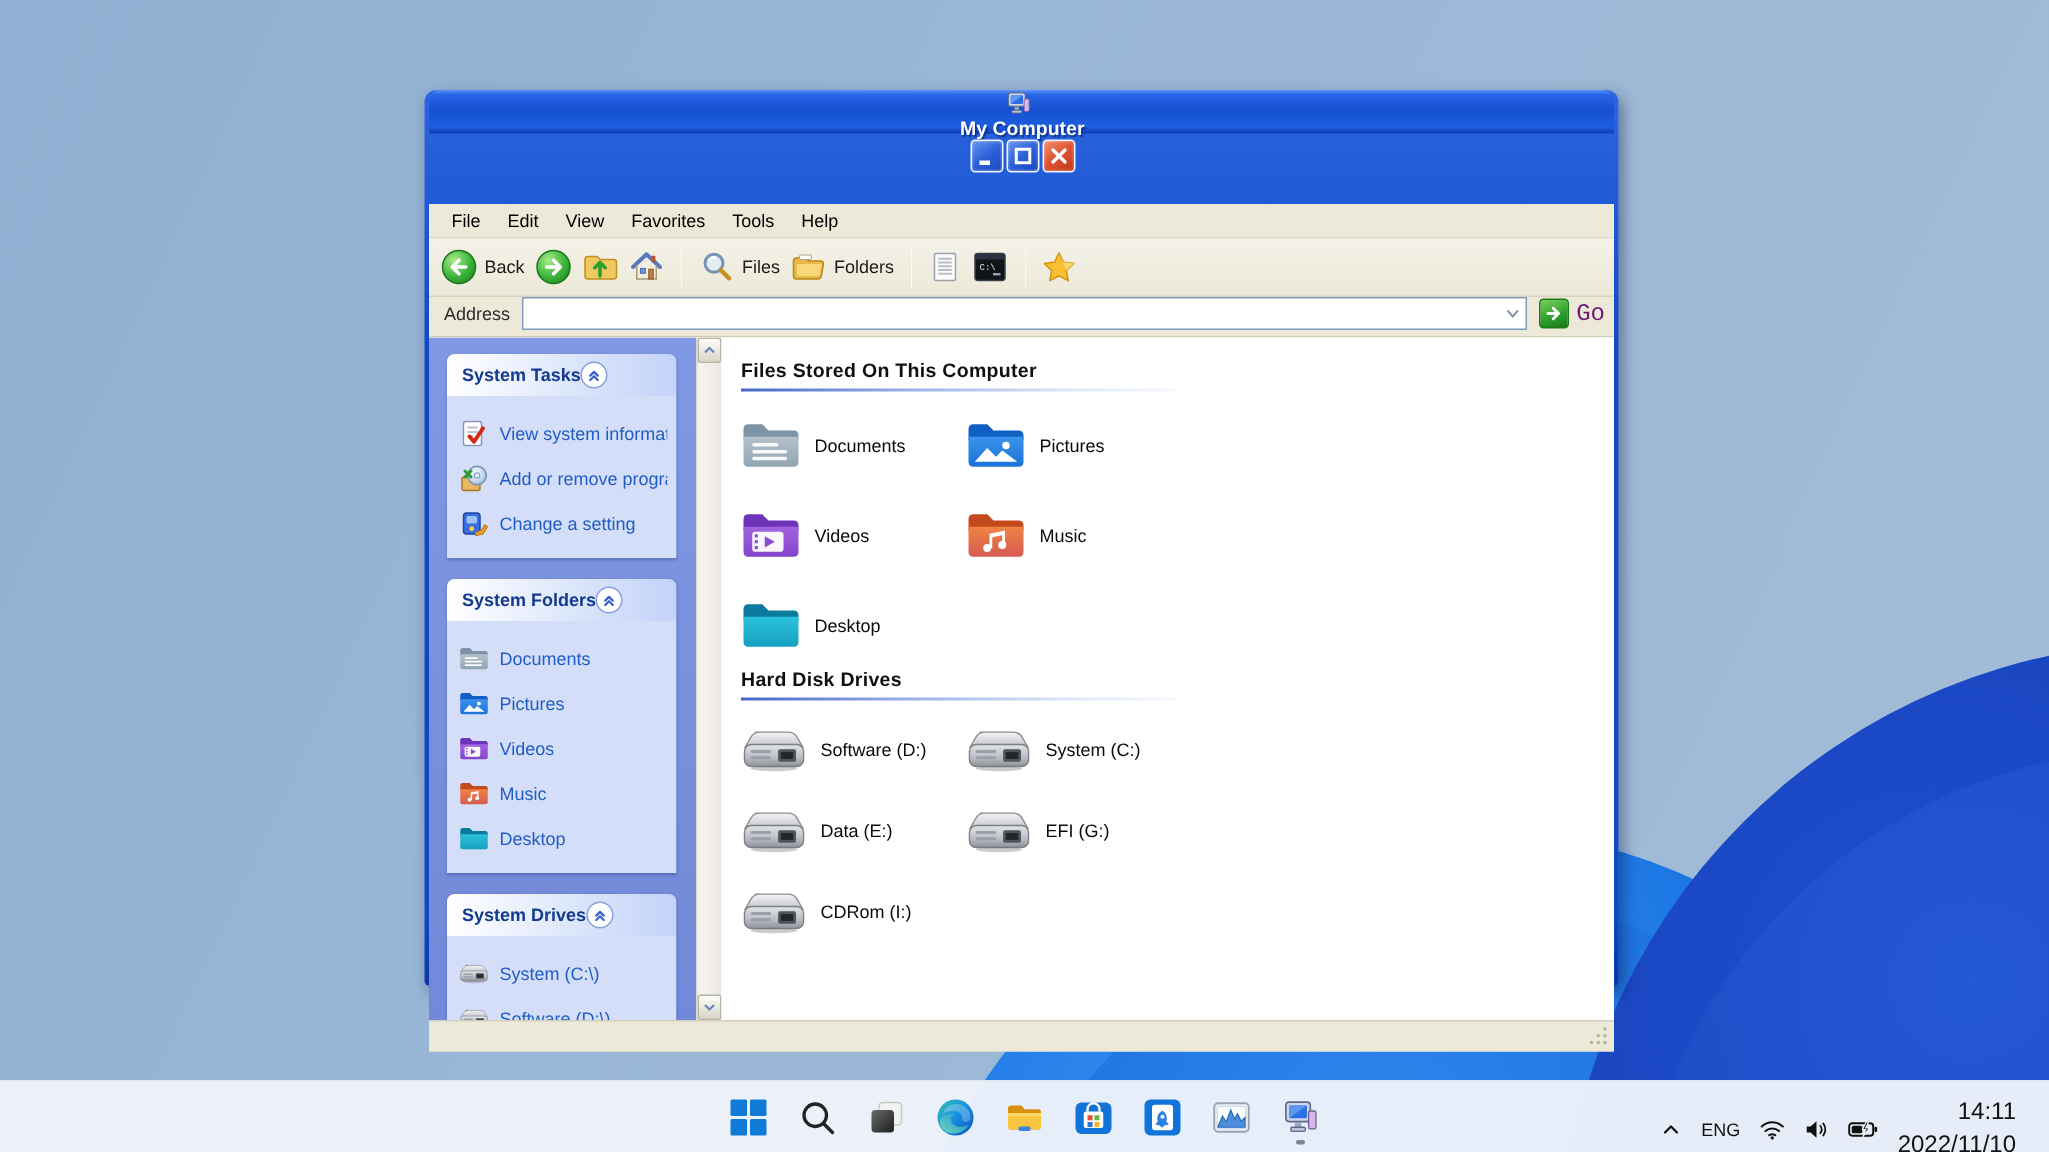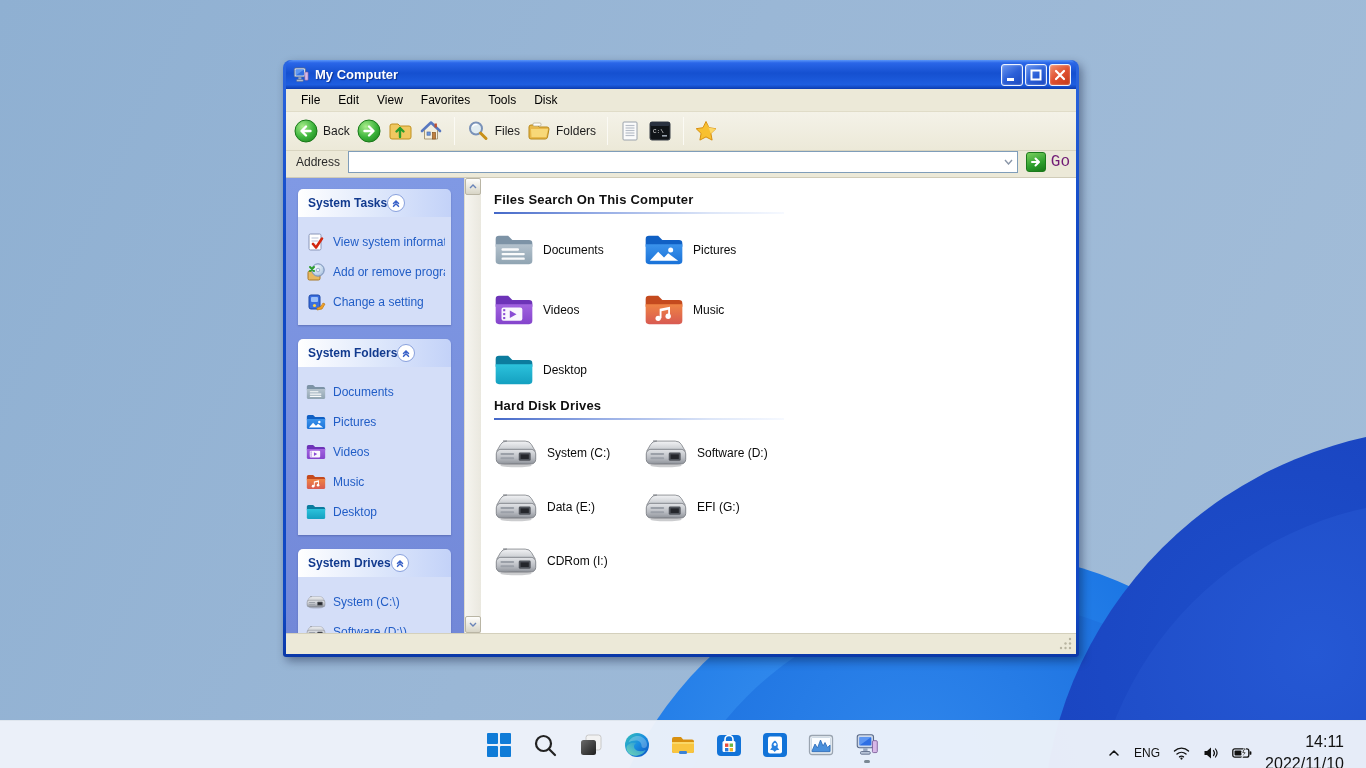--- a/index.html
+++ b/index.html
@@ -18,34 +18,34 @@
   .bloom-dark2 { left:1090px; top:500px; width:700px; height:700px;
     background: radial-gradient(circle at 32% 22%, #2558d4 0%, #1a44be 55%, #12309f 100%); }
 
   
   .window { position:absolute; left:283px; top:60px; width:796px; height:597px;
     background: linear-gradient(180deg,#2b66e0,#1048c4 30%,#1048c4 92%,#0a38a8);
     border-radius:8px 8px 3px 3px; padding:0 3px 3px 3px;
     box-shadow: 3px 4px 10px rgba(0,10,40,.4); }
   .titlebar { height:29px; display:flex; align-items:center; padding:0 5px 0 6px;
     background: linear-gradient(180deg,#5a96f8 0%,#2a66e8 10%,#1550d0 45%,#1e5ee0 85%,#0c3cb0 100%);
-    border-radius:7px 7px 0 0; }
+    border-radius:7px 7px 0 0;flex-direction:column; }
   .title-icon { width:18px; height:18px; margin-right:5px; flex:0 0 auto; }
   .title-text { color:#fff; font-weight:bold; font-size:13px; text-shadow:1px 1px 1px #0a3090; flex:1; }
   .tb-btns { display:flex; gap:2px; }
   .tb-btn { width:22px; height:22px; border-radius:3px; border:1px solid #eef4ff;
     display:flex; align-items:center; justify-content:center; color:#fff; font-weight:bold;
     font-size:12px; line-height:1; cursor:default;
     background: linear-gradient(145deg,#6a96f0 0%,#2c60d8 50%,#1a48c0 100%);
     box-shadow: inset 0 0 2px rgba(255,255,255,.6); }
   .tb-btn.close { background: linear-gradient(145deg,#f09070 0%,#e05030 50%,#c03818 100%); }
   .tb-btn svg { width:14px; height:14px; }
 
   .window-inner { background:#ece9d8; height:calc(100% - 29px); border-radius:0 0 1px 1px;
-    display:flex; flex-direction:column; }
+    display:flex; flex-direction:column;margin-top:47px; }
 
   
   .menubar { height:23px; display:flex; align-items:center; padding-left:6px; gap:0;
     border-bottom:1px solid #e0dcc8; font-size:12px; color:#000; }
   .menu-item { padding:3px 9px; cursor:default; }
 
   
   .toolbar { height:39px; display:flex; align-items:center; padding:0 8px; gap:7px;
     border-bottom:1px solid #d8d4c0; background: linear-gradient(180deg,#f4f2e8,#ece9d8); }
   .tool { display:flex; align-items:center; gap:5px; font-size:12px; color:#1a1a1a; cursor:default; }
@@ -161,21 +161,21 @@
       </span>
     </div>
 
     <div class="window-inner">
       <div class="menubar" id="menubar">
           <span class="menu-item">File</span>
           <span class="menu-item">Edit</span>
           <span class="menu-item">View</span>
           <span class="menu-item">Favorites</span>
           <span class="menu-item">Tools</span>
-          <span class="menu-item">Disk</span>
+          <span class="menu-item">Help</span>
         </div>
 
       <div class="toolbar">
         <span class="tool">
           <span>
               <svg width="24" height="24" viewBox="0 0 24 24">
     <defs>
                   <radialGradient id="gcl" cx=".35" cy=".3" r=".9">
                     <stop offset="0" stop-color="#a8ec8a"></stop>
                     <stop offset=".55" stop-color="#3cb43c"></stop>
@@ -521,21 +521,21 @@
               </svg>
           </span>
           <span class="scroll-btn">
             <svg width="8" height="5" viewBox="0 0 8 5">
                 <path d="M1 1 L4 4 L7 1" fill="none" stroke="#6a84b8" stroke-width="1.4"></path>
               </svg>
           </span>
         </div>
         <div class="content" id="content">
             <div class="group">
-              <div class="group-title">Files Search On This Computer</div>
+              <div class="group-title">Files Stored On This Computer</div>
               <div class="group-rule"></div>
               <div class="item-grid">
                 <div class="fc-item">
                   <span class="big-ic"><svg viewBox="0 0 48 40" width="100%" height="100%">
     <path d="M2 7 q0-4 4-4 h11 l5 5 h20 q4 0 4 4 v4 H2 z" fill="#7d93a6"></path>
     <defs>
                         <linearGradient id="g7d93a6" x1="0" y1="0" x2="0" y2="1">
       <stop offset="0" stop-color="#b4c2cd"></stop>
                           <stop offset="1" stop-color="#90a4b2"></stop>
                         </linearGradient>
@@ -635,21 +635,21 @@
                         </linearGradient>
                       </defs>
     <path d="M10 4 h24 q5 0 7 4 l4 7 H3 l4-7 q2-4 7-4 z" fill="url(#hdt)" stroke="#8a8d93" stroke-width="1"></path>
     <rect x="2.5" y="13" width="43" height="16" rx="5" fill="url(#hdf)" stroke="#7d8087" stroke-width="1"></rect>
     <rect x="27" y="16.5" width="13" height="9" rx="1.5" fill="#50545b"></rect>
     <rect x="29" y="18.5" width="9" height="5" fill="#24262b"></rect>
     <rect x="7" y="17" width="15" height="2.2" rx="1.1" fill="#9ba0a8"></rect>
     <rect x="7" y="21.5" width="15" height="2.2" rx="1.1" fill="#9ba0a8"></rect>
     <ellipse cx="24" cy="30.5" rx="17" ry="2" fill="#6a6e74" opacity=".35"></ellipse>
                     </svg></span>
-                  <span class="lbl">System (C:)</span>
+                  <span class="lbl">Software (D:)</span>
                 </div>
                 <div class="fc-item">
                   <span class="drv-ic"><svg viewBox="0 0 48 34" width="100%" height="100%">
     <defs>
                         <linearGradient id="hdt" x1="0" y1="0" x2="0" y2="1">
                           <stop offset="0" stop-color="#f2f3f5"></stop>
                           <stop offset="1" stop-color="#c2c5ca"></stop>
                         </linearGradient>
     <linearGradient id="hdf" x1="0" y1="0" x2="0" y2="1">
                           <stop offset="0" stop-color="#e3e5e8"></stop>
@@ -658,21 +658,21 @@
                         </linearGradient>
                       </defs>
     <path d="M10 4 h24 q5 0 7 4 l4 7 H3 l4-7 q2-4 7-4 z" fill="url(#hdt)" stroke="#8a8d93" stroke-width="1"></path>
     <rect x="2.5" y="13" width="43" height="16" rx="5" fill="url(#hdf)" stroke="#7d8087" stroke-width="1"></rect>
     <rect x="27" y="16.5" width="13" height="9" rx="1.5" fill="#50545b"></rect>
     <rect x="29" y="18.5" width="9" height="5" fill="#24262b"></rect>
     <rect x="7" y="17" width="15" height="2.2" rx="1.1" fill="#9ba0a8"></rect>
     <rect x="7" y="21.5" width="15" height="2.2" rx="1.1" fill="#9ba0a8"></rect>
     <ellipse cx="24" cy="30.5" rx="17" ry="2" fill="#6a6e74" opacity=".35"></ellipse>
                     </svg></span>
-                  <span class="lbl">Software (D:)</span>
+                  <span class="lbl">System (C:)</span>
                 </div>
                 <div class="fc-item">
                   <span class="drv-ic"><svg viewBox="0 0 48 34" width="100%" height="100%">
     <defs>
                         <linearGradient id="hdt" x1="0" y1="0" x2="0" y2="1">
                           <stop offset="0" stop-color="#f2f3f5"></stop>
                           <stop offset="1" stop-color="#c2c5ca"></stop>
                         </linearGradient>
     <linearGradient id="hdf" x1="0" y1="0" x2="0" y2="1">
                           <stop offset="0" stop-color="#e3e5e8"></stop>

